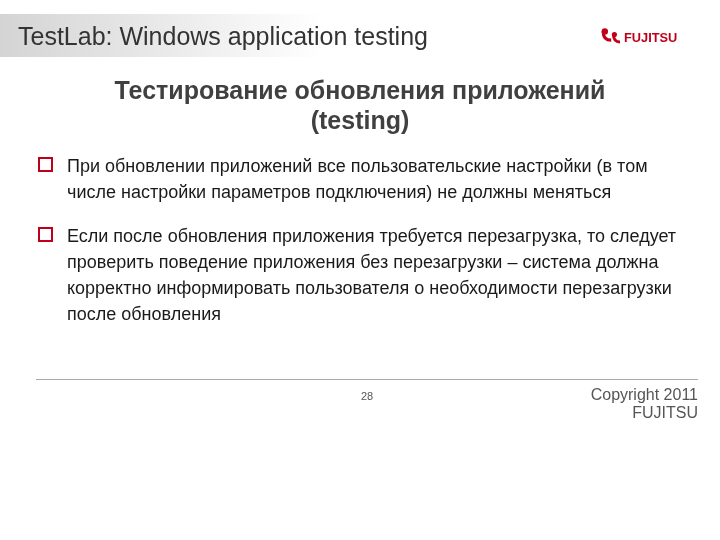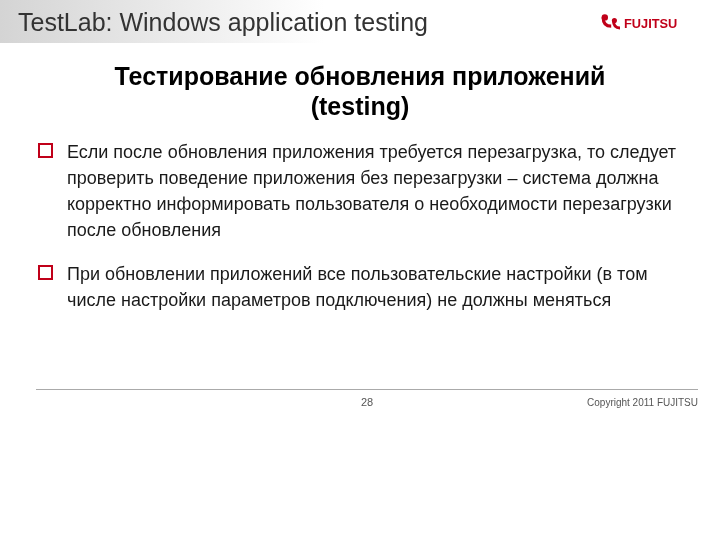--- a/index.html
+++ b/index.html
@@ -1,33 +1,33 @@
 <!DOCTYPE html>
 <html><head>
 <meta charset="utf-8">
 <style>
   * { margin: 0; padding: 0; box-sizing: border-box; }
   html, body { width: 720px; height: 540px; font-family: Arial, Helvetica, sans-serif; background: #fff; color: #000; }
-  .slide { width: 720px; height: 420px; position: relative; display: flex; flex-direction: column; }
+  .slide { width: 720px; height: 420px; position: relative; display: flex; flex-direction: column; margin-top: 14px; }
   .header { display: flex; align-items: center; justify-content: space-between; padding: 8px 24px 6px 18px; background: linear-gradient(to right, #d4d4d4 0%, #ffffff 45%); }
   .header-title { font-size: 25px; font-weight: 400; color: #333; }
   .logo { display: flex; align-items: flex-end; }
   .logo svg { height: 20px; }
-  .subtitle { text-align: center; color: #000000; font-size: 25px; font-weight: 700; margin: 18px 40px 18px 40px; line-height: 1.2; }
+  .subtitle { text-align: center; color: #404040; font-size: 25px; font-weight: 700; margin: 18px 40px 18px 40px; line-height: 1.2; }
   .body { flex: 1; padding: 0 38px 0 38px; }
   ul.bullets { list-style: none; }
   ul.bullets li { display: flex; align-items: flex-start; margin-bottom: 18px; }
   .bullet-marker { flex: 0 0 auto; width: 15px; height: 15px; border: 2.5px solid #c00019; margin-top: 4px; margin-right: 14px; }
   .bullet-text { font-size: 18px; line-height: 1.45; color: #1a1a1a; }
   .footer { position: absolute; left: 14px; right: 0; bottom: 12px; padding: 0 22px; }
   .footer-line { border-top: 1px solid #aaa; margin-bottom: 6px; }
   .footer-row { display: flex; justify-content: space-between; align-items: baseline; }
   .footer-spacer { width: 120px; }
   .page-num { font-size: 11px; color: #555; text-align: center; flex: 1; }
-  .copyright { font-size: 10px; color: #555; text-align: right; width: 120px; }
+  .copyright { font-size: 16px; color: #555; text-align: right; width: 120px; }
 </style>
 </head>
 <body>
 
 <div class="slide">
 
   <div class="header">
     <div class="header-title">TestLab: Windows application testing</div>
     <div class="logo">
       <svg viewBox="0 0 120 24" width="96">
@@ -44,25 +44,25 @@
 
   <div class="subtitle">
     <span>Тестирование обновления приложений</span><br>
     <span>(testing)</span>
   </div>
 
   <div class="body">
     <ul class="bullets">
       <li>
         <span class="bullet-marker"></span>
-        <span class="bullet-text">Если после обновления приложения требуется перезагрузка, то следует проверить поведение приложения без перезагрузки – система должна корректно информировать пользователя о необходимости перезагрузки после обновления</span>
+        <span class="bullet-text">При обновлении приложений все пользовательские настройки (в том числе настройки параметров подключения) не должны меняться</span>
       </li>
       <li>
         <span class="bullet-marker"></span>
-        <span class="bullet-text">При обновлении приложений все пользовательские настройки (в том числе настройки параметров подключения) не должны меняться</span>
+        <span class="bullet-text">Если после обновления приложения требуется перезагрузка, то следует проверить поведение приложения без перезагрузки – система должна корректно информировать пользователя о необходимости перезагрузки после обновления</span>
       </li>
     </ul>
   </div>
 
   <div class="footer">
     <div class="footer-line"></div>
     <div class="footer-row">
       <div class="footer-spacer"></div>
       <div class="page-num">28</div>
       <div class="copyright">Copyright 2011 FUJITSU</div>

